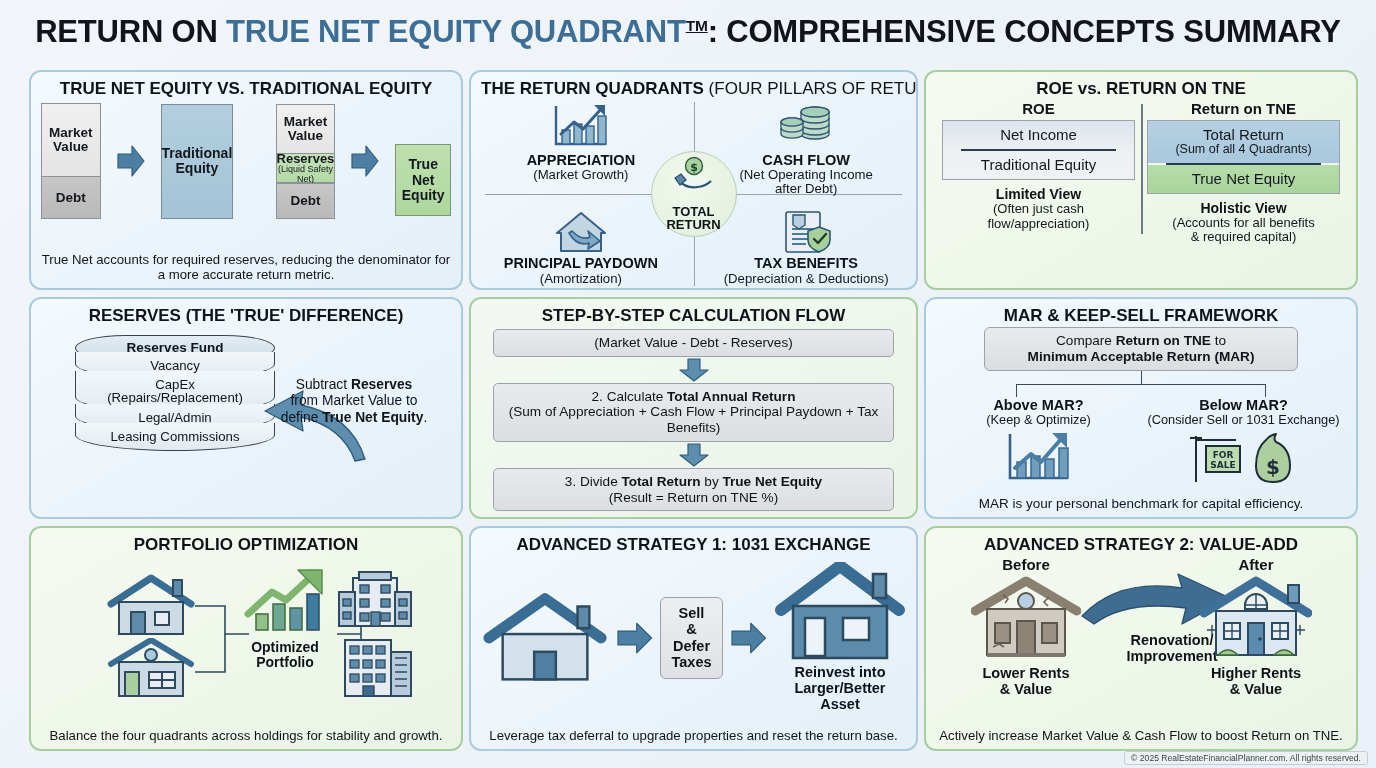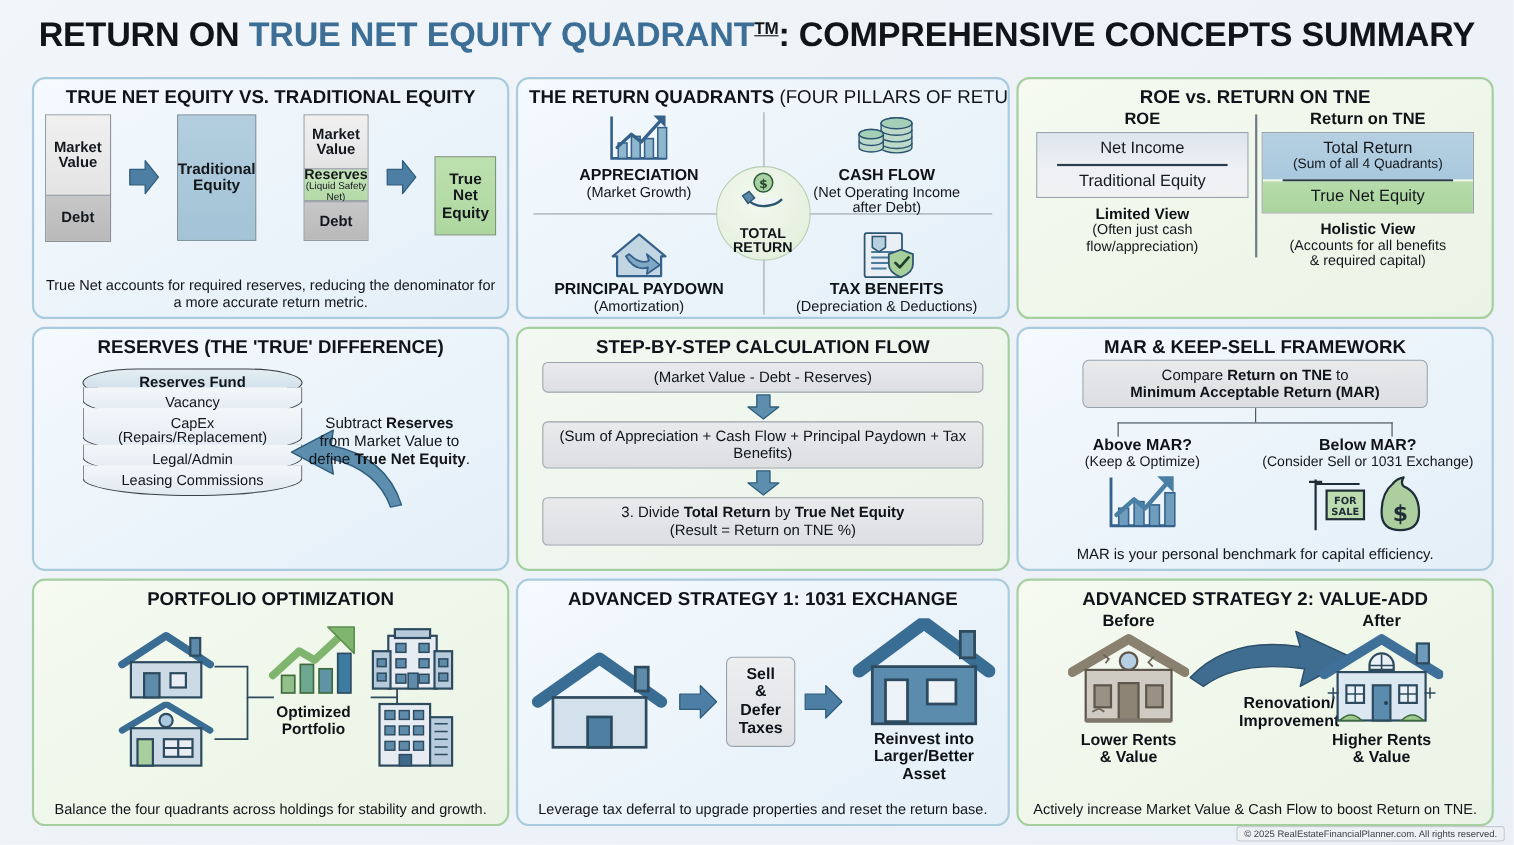--- a/index.html
+++ b/index.html
@@ -68,21 +68,21 @@
     position: absolute;
     left: 8px; right: 8px; bottom: 5px;
     text-align: center;
     font-size: 13.2px;
     color: #121519;
     line-height: 1.18;
   }
 
   
   .p1row {
-    display: flex; align-items: flex-start; justify-content: center;
+    display: flex; align-items: center; justify-content: center;
     gap: 16px; margin-top: 6px; height: 115px;
   }
   .stack { display:flex; flex-direction:column; width: 92px; border:1px solid #8d9298; }
   .seg { display:flex; align-items:center; justify-content:center; text-align:center;
          font-weight:bold; font-size:13.5px; color:#14181d; line-height:1.05; }
   .seg-mv { background: linear-gradient(180deg,#f0f0f0,#e4e4e4); }
   .seg-debt { background: linear-gradient(180deg,#c7c7c7,#b9b9b9); border-top:1px solid #8d9298;}
   .seg-res { background: linear-gradient(180deg,#c5e3b9,#b4d9a7); border-top:1px solid #8d9298; border-bottom:1px solid #8d9298; flex-direction:column;}
   .box-trad { width:92px; height:115px; background:linear-gradient(180deg,#b3cfdf,#a3c3d6);
               border:1px solid #7b8b96; display:flex; align-items:center; justify-content:center;
@@ -391,20 +391,21 @@
         <div>(Market Value - Debt - Reserves)</div>
       </div>
 
       <div class="dn-arrow">
         <svg width="34" height="24" viewBox="0 0 34 24">
           <path d="M11 1 L23 1 L23 12 L31 12 L17 23 L3 12 L11 12 Z" fill="#5d8eae" stroke="#2f5d7d" stroke-width="1.2" stroke-linejoin="round"></path>
         </svg>
       </div>
 
       <div class="stepbox">
+        <div><span>2. Calculate </span><b>Total Annual Return</b></div>
         <div>(Sum of Appreciation + Cash Flow + Principal Paydown + Tax Benefits)</div>
       </div>
 
       <div class="dn-arrow">
         <svg width="34" height="24" viewBox="0 0 34 24">
           <path d="M11 1 L23 1 L23 12 L31 12 L17 23 L3 12 L11 12 Z" fill="#5d8eae" stroke="#2f5d7d" stroke-width="1.2" stroke-linejoin="round"></path>
         </svg>
       </div>
 
       <div class="stepbox">

